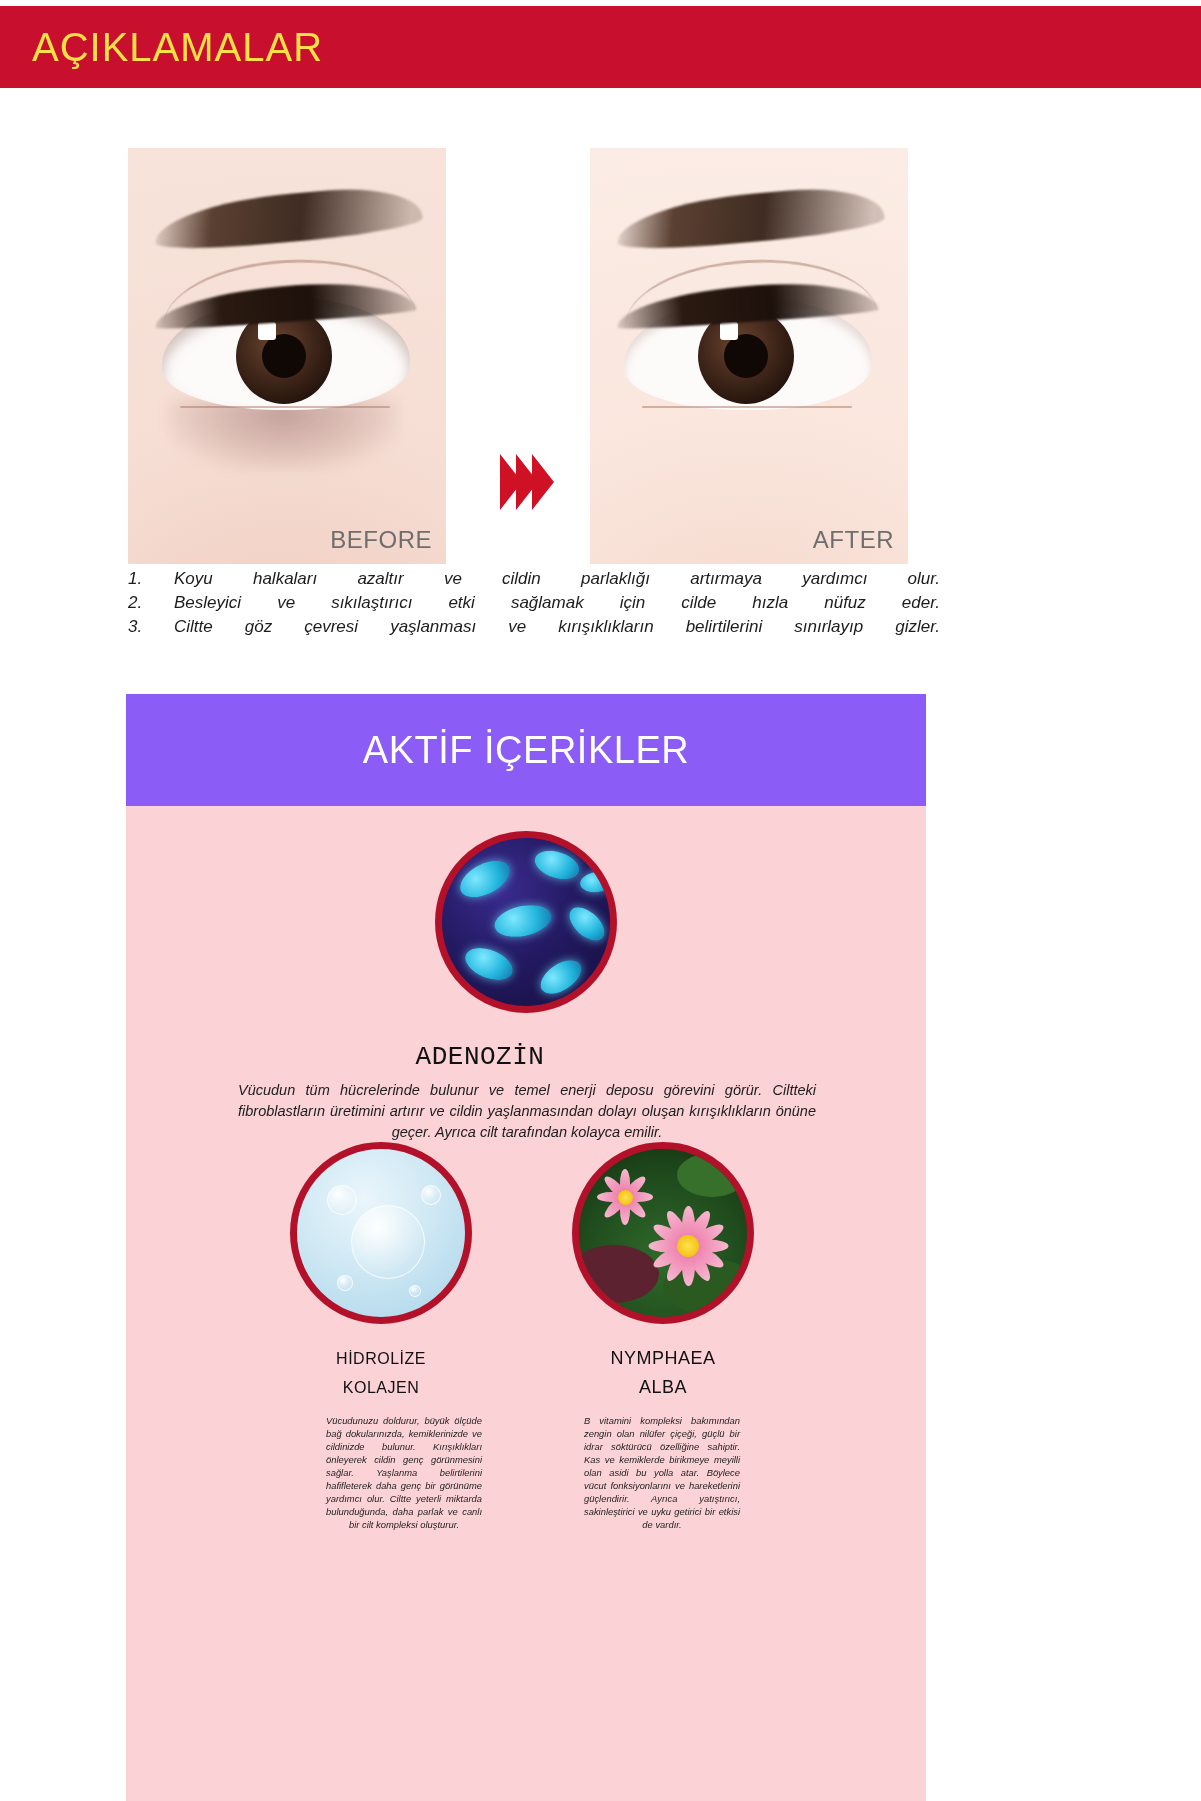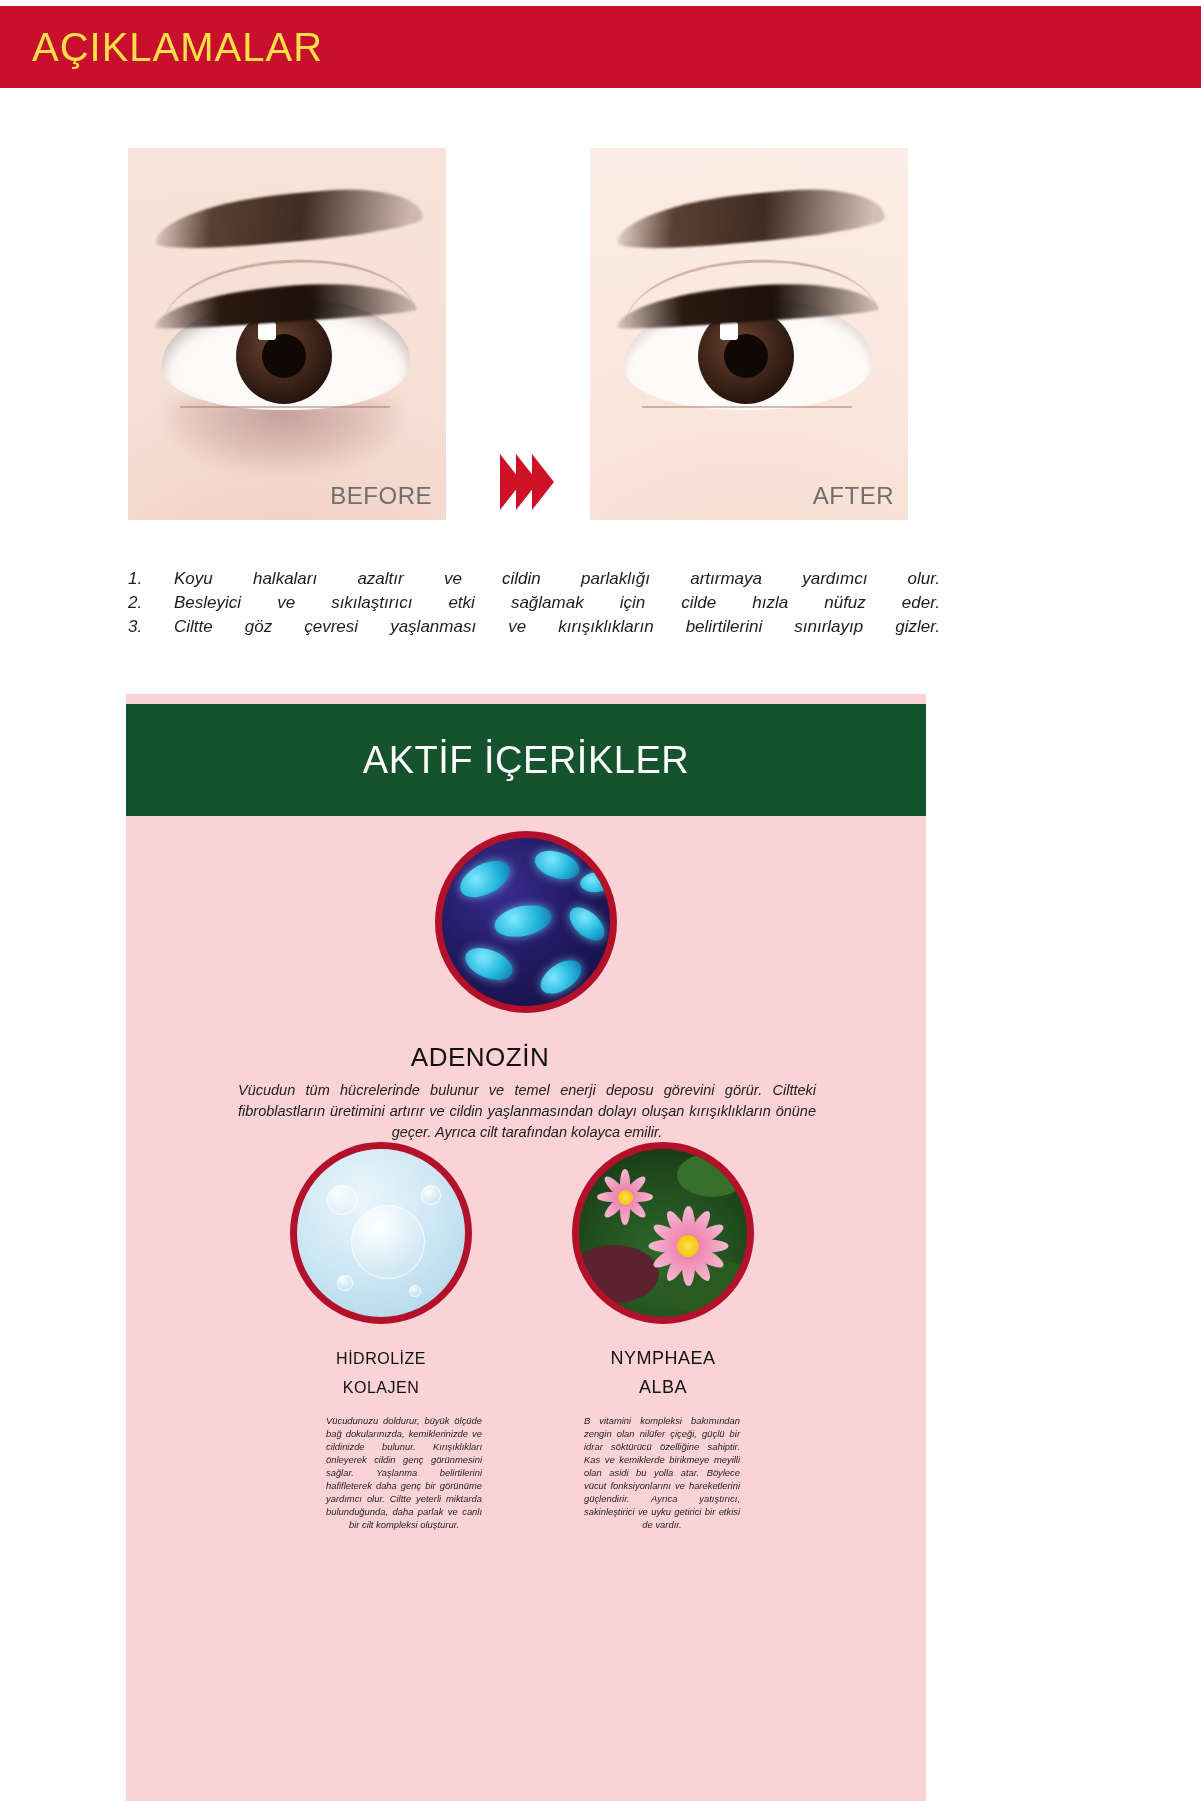--- a/index.html
+++ b/index.html
@@ -31,21 +31,21 @@
   }
 
   
   .ba-wrap {
     position: absolute;
     left: 0; top: 148px;
     width: 1201px; height: 376px;
   }
   .ba-photo {
     position: absolute;
-    width: 318px; height: 372px;
+    width: 318px; height: 416px;
     overflow: hidden;
     background: #f3d8cd;
   }
   .ba-photo.before { left: 128px; top: 0; }
   .ba-photo.after  { left: 590px; top: 0; }
 
   
   .skin {
     position: absolute; inset: 0;
     background:
@@ -179,22 +179,22 @@
 
   
   .panel {
     position: absolute;
     left: 126px; top: 694px;
     width: 800px; height: 1107px;
     background: #fbd3d6;
   }
   .panel-head {
     width: 800px; height: 112px;
-    background: #14532d;
-    display: flex; align-items: center; justify-content: center; margin-top: 10px;
+    background: #8b5cf6;
+    display: flex; align-items: center; justify-content: center;
   }
   .panel-head h2 {
     margin: 0;
     color: #ffffff;
     font-size: 38px;
     font-weight: 400;
     letter-spacing: .5px;
   }
 
   .circle {
@@ -227,20 +227,21 @@
 
   .ingredient-title {
     position: absolute;
     text-align: center;
     color: #111;
     letter-spacing: .5px;
   }
   #adeno-title {
     left: 0; top: 348px; width: 708px;
     font-size: 26px;
+    font-family: Liberation Mono, monospace;
   }
   #adeno-desc {
     position: absolute;
     left: 112px; top: 386px;
     width: 578px;
     font-size: 14.5px;
     line-height: 21px;
     color: #1c1c1c;
     text-align: justify;
     text-align-last: center;

